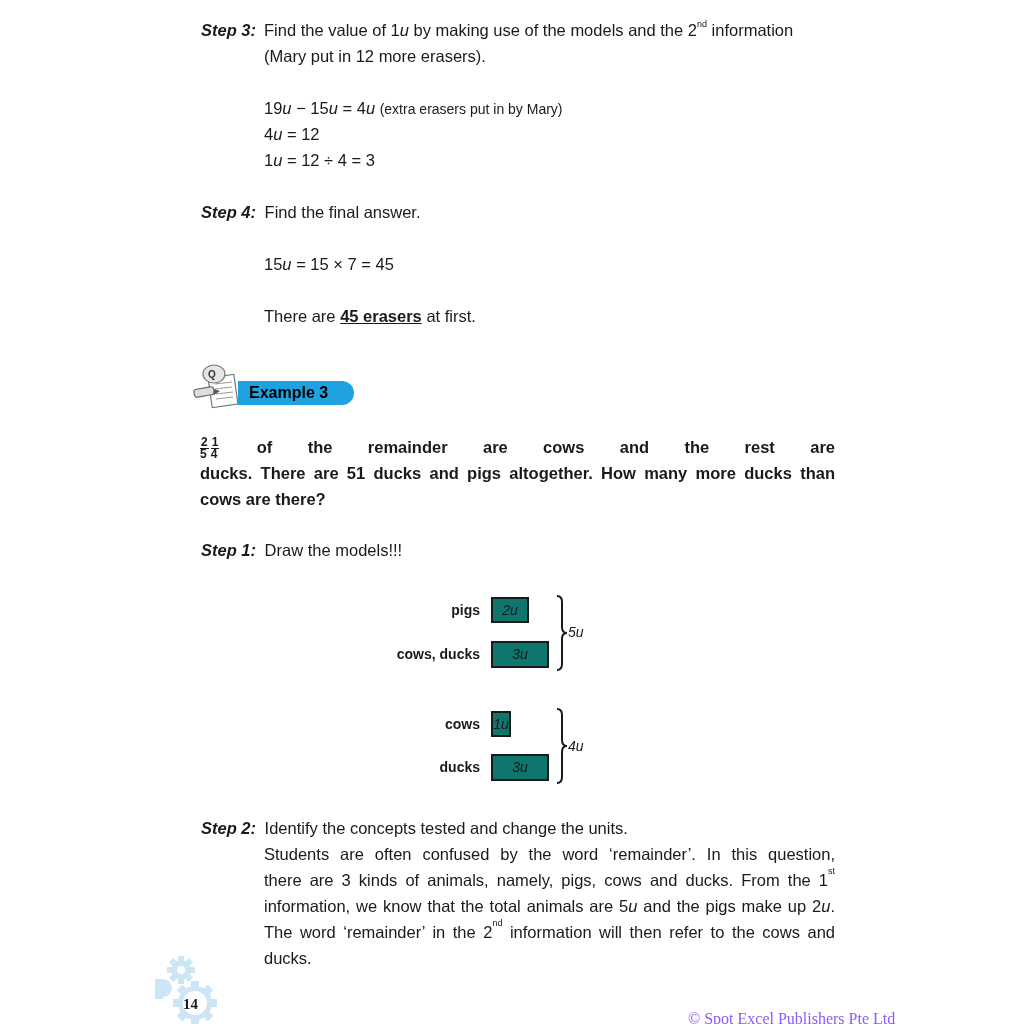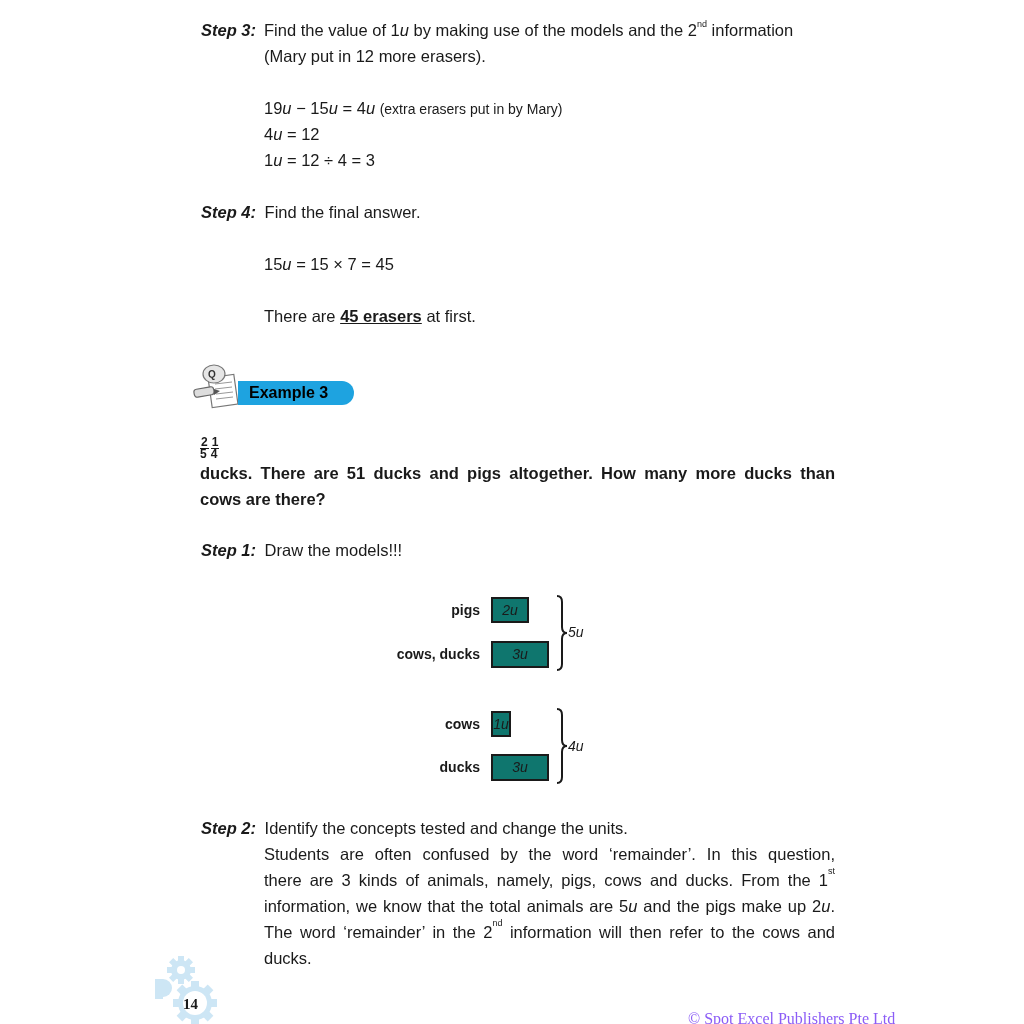--- a/index.html
+++ b/index.html
@@ -67,21 +67,21 @@
   <line x1="24" y1="32" x2="41" y2="30" stroke="#999" stroke-width="1"></line>
   <line x1="24" y1="37" x2="41" y2="35" stroke="#999" stroke-width="1"></line>
   <ellipse cx="22" cy="12" rx="11" ry="9" fill="#e6e6e6" stroke="#777" stroke-width="1.2"></ellipse>
   <text x="16" y="16" font-size="10" font-weight="bold" fill="#333" font-family="Liberation Sans, sans-serif">Q</text>
   <rect x="2" y="26" width="20" height="8" rx="3" fill="#ddd" stroke="#666" stroke-width="1.2" transform="rotate(-10 12 30)"></rect>
   <polygon points="22,27 28,29 22,33" fill="#555"></polygon>
 </svg>
 <div class="badge">Example 3</div>
 
 <div class="q" style="top:434px;">
-  <span class="frac"><span class="num">2</span><span>5</span></span><span class="frac"><span class="num">1</span><span>4</span></span>
+  <span class="frac"><span class="num">2</span><span>5</span></span><span class="frac"><span class="num">1</span><span>4</span></span><span> of the remainder are cows and the rest are</span>
 </div>
 <div class="q" style="top:460px;">ducks. There are 51 ducks and pigs altogether. How many more ducks than</div>
 <div class="q last" style="top:486px;">cows are there?</div>
 
 <div class="line" style="left:201px;top:540px;">
   <span class="step-label">Step 1:</span>
   <span style="margin-left:4px;text-align:right;">Draw the models!!!</span>
 </div>
 
 <div class="mlabel" style="left:360px;top:602px;">pigs</div>

